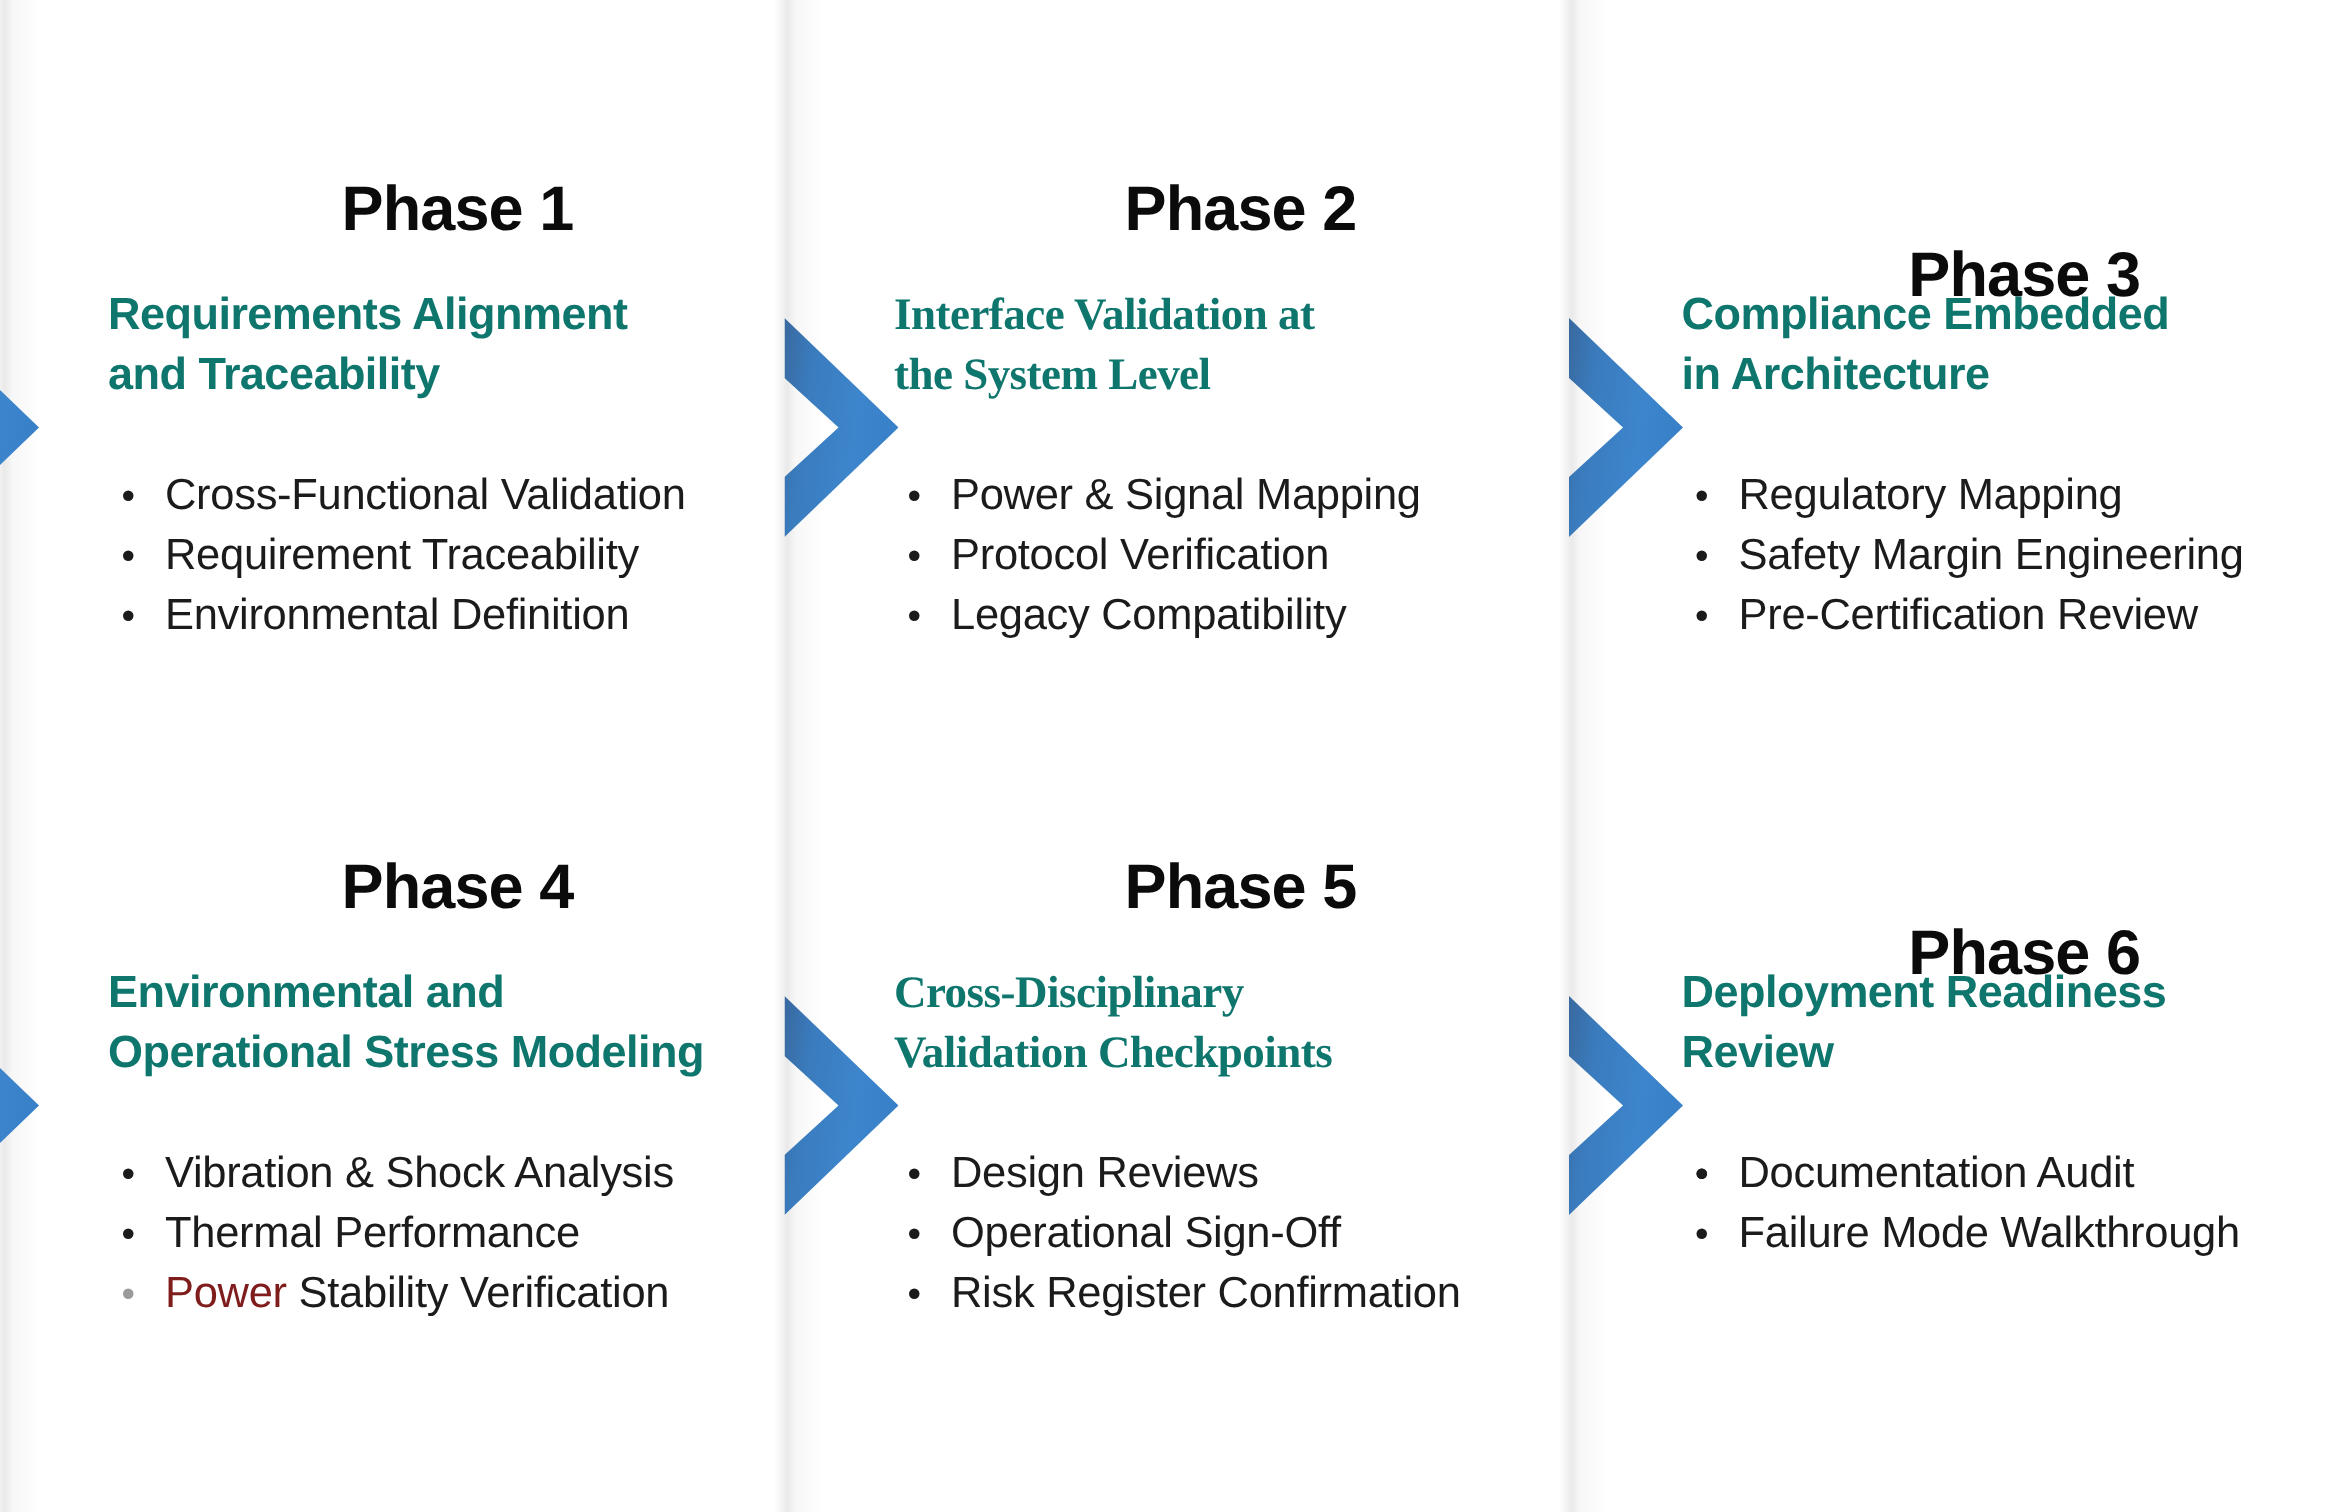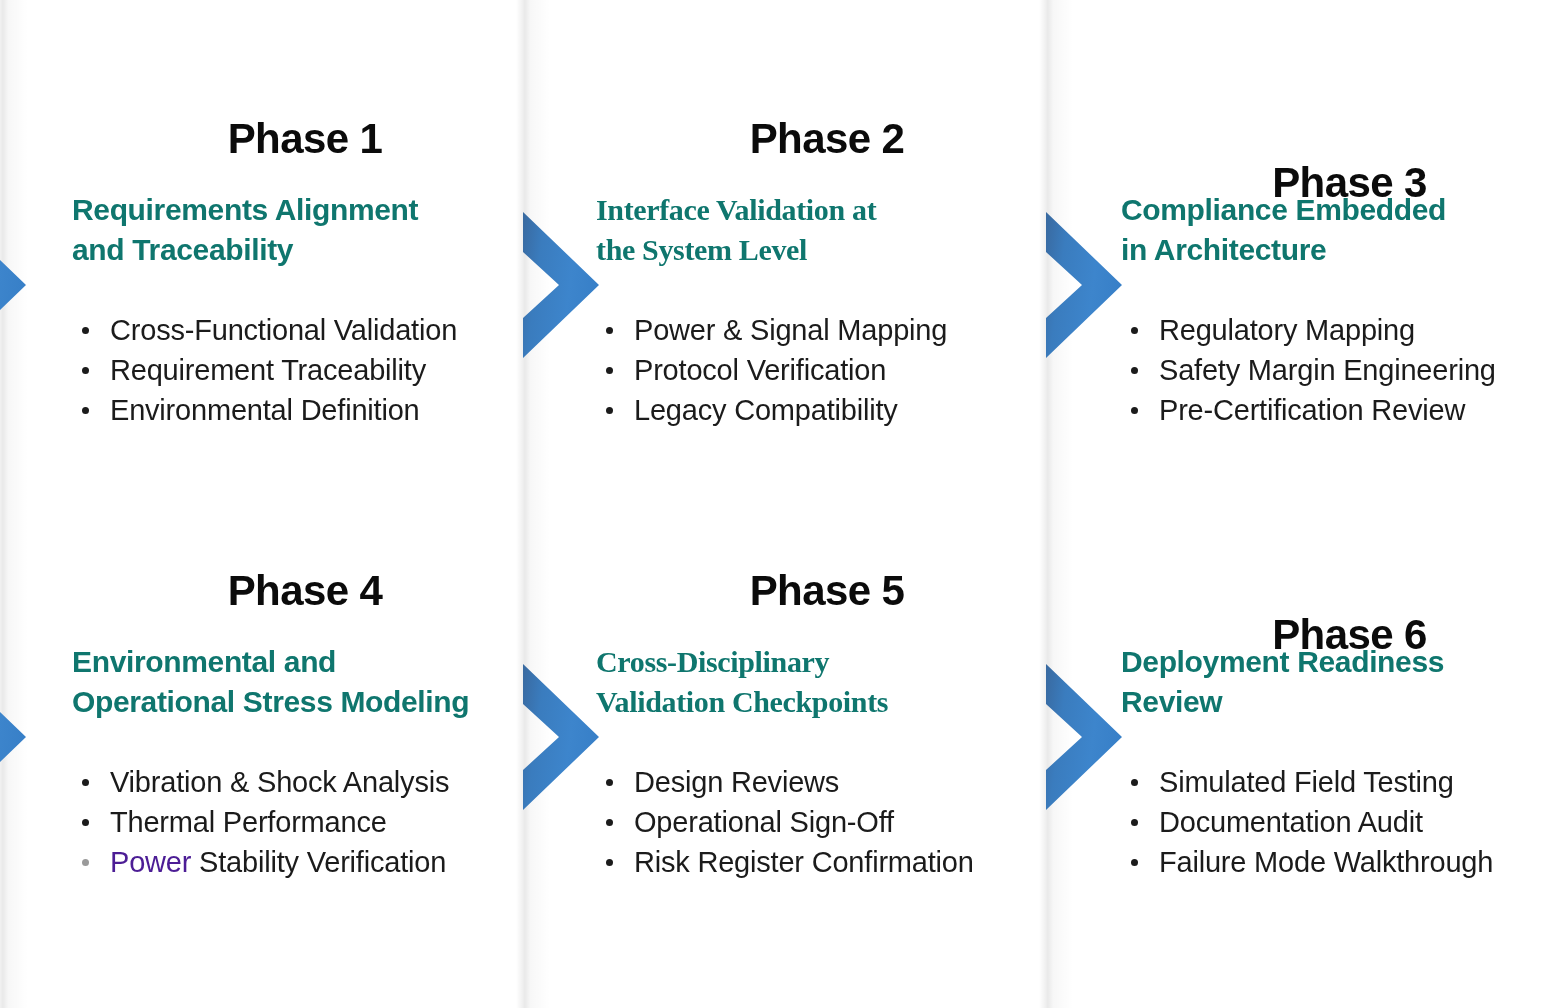--- a/index.html
+++ b/index.html
@@ -138,21 +138,21 @@
   .bullets li .dot {
     position: absolute;
     left: 5px;
     top: 17px;
     width: 7px;
     height: 7px;
     border-radius: 50%;
     background: #1b1b1b;
   }
   .bullets li.dim .dot { background: #9a9a9a; }
-  .bullets li .lead-dim { color: #4c1d95; }
+  .bullets li .lead-dim { color: #7f1d1d; }
 </style>
 </head>
 <body>
 
 <div id="stage">
 
   <div class="panel col0"></div>
   <div class="panel col1"></div>
   <div class="panel col2"></div>
 
@@ -257,19 +257,19 @@
   <div class="cell c2 r1">
     <div class="chevron">
       <svg viewBox="0 0 76 146" preserveAspectRatio="none" aria-hidden="true">
         <path d="M0 0 L76 73 L0 146 L0 106 L36 73 L0 40 Z" fill="url(#g1)"></path>
       </svg>
     </div>
     <div class="phase-title">Phase 6</div>
     <div class="phase-subtitle">Deployment Readiness
 Review</div>
     <ul class="bullets">
-      <li><span class="dot"></span><span>Simulated Field Testing</span></li>
+      <li><span class="dot"></span></li>
       <li><span class="dot"></span><span>Documentation Audit</span></li>
       <li><span class="dot"></span><span>Failure Mode Walkthrough</span></li>
     </ul>
   </div>
 
 </div>
 
 </body></html>

